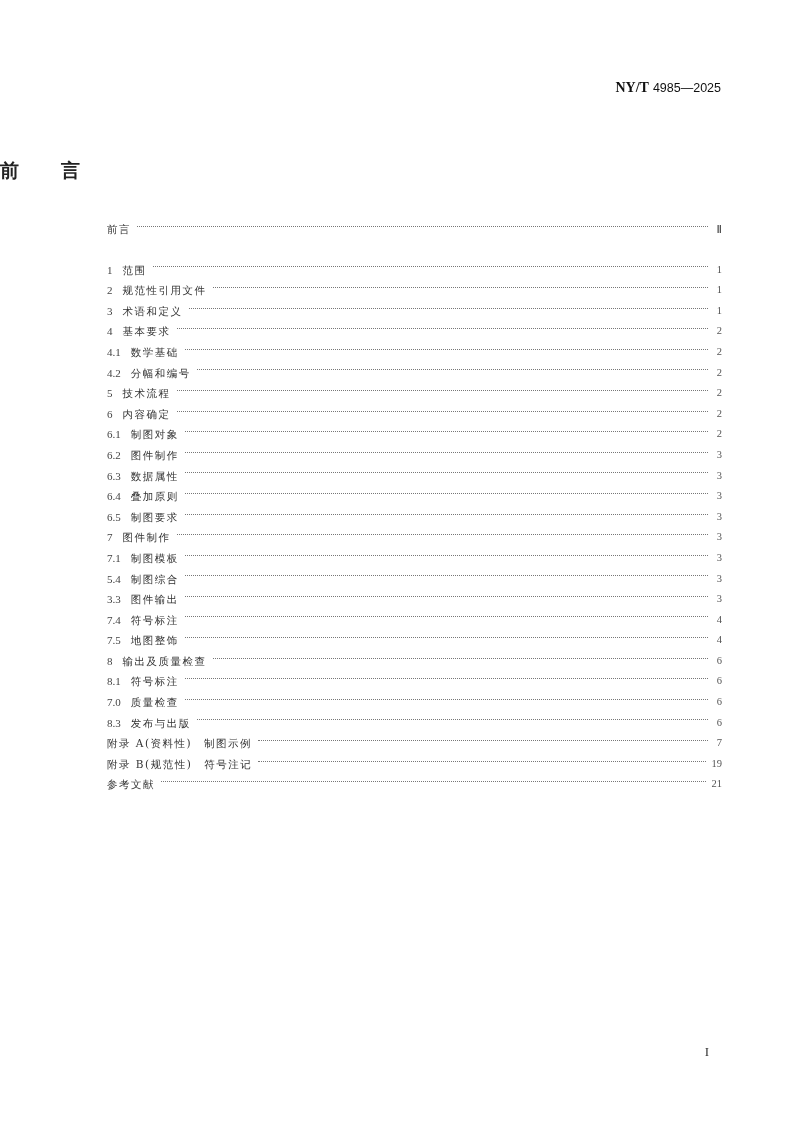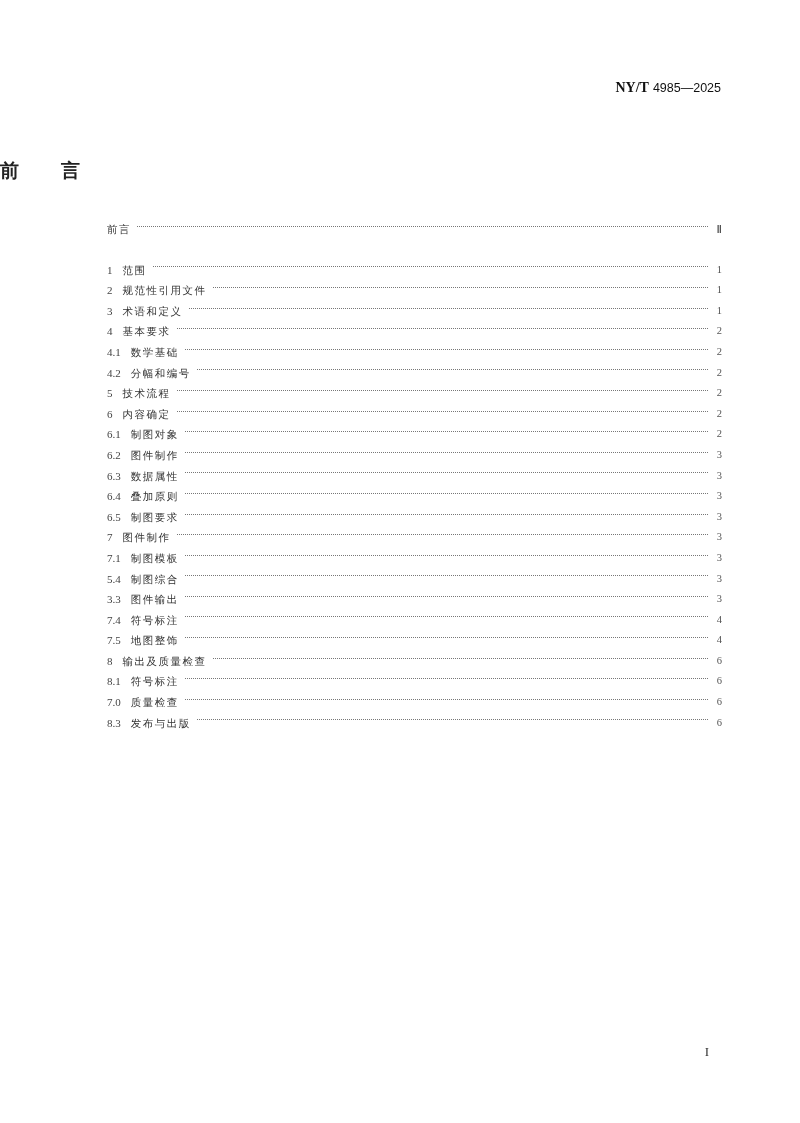--- a/index.html
+++ b/index.html
@@ -150,15 +150,32 @@
         <span class="lbl"><span class="no">7.0</span><span>质量检查</span></span>
         <span class="dots"></span>
         <span class="pg">6</span>
       </div>
       <div class="toc-row">
         <span class="lbl"><span class="no">8.3</span><span>发布与出版</span></span>
         <span class="dots"></span>
         <span class="pg">6</span>
       </div>
     </div>
+  <div id="toc-appendices">
+      <div class="toc-row">
+        <span class="lbl">附录 A(资料性)　制图示例</span>
+        <span class="dots"></span>
+        <span class="pg">7</span>
+      </div>
+      <div class="toc-row">
+        <span class="lbl">附录 B(规范性)　符号注记</span>
+        <span class="dots"></span>
+        <span class="pg">19</span>
+      </div>
+      <div class="toc-row">
+        <span class="lbl">参考文献</span>
+        <span class="dots"></span>
+        <span class="pg">21</span>
+      </div>
+    </div>
 </div>
 
 <div class="page-number">I</div>
 
 </body></html>

